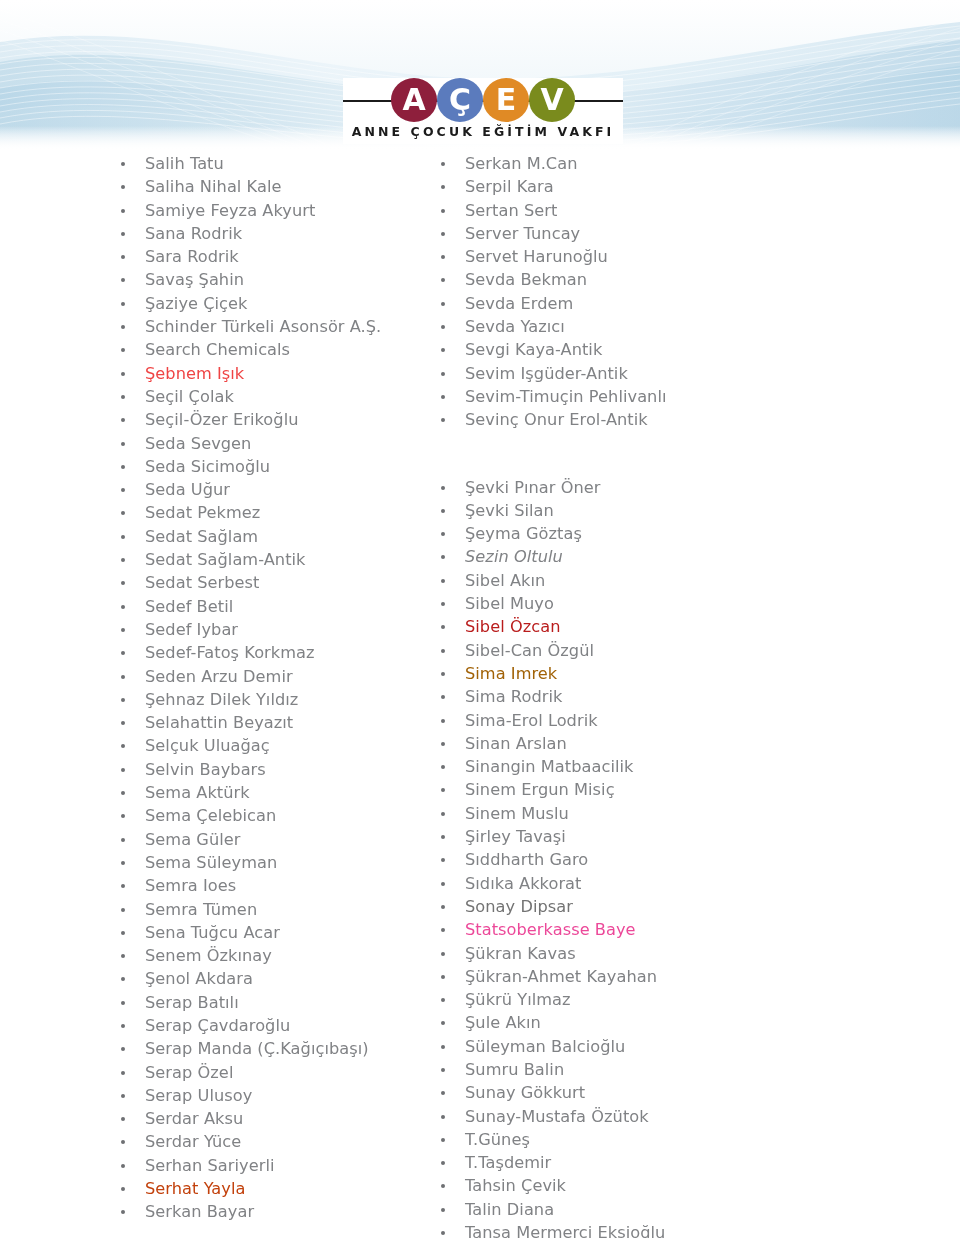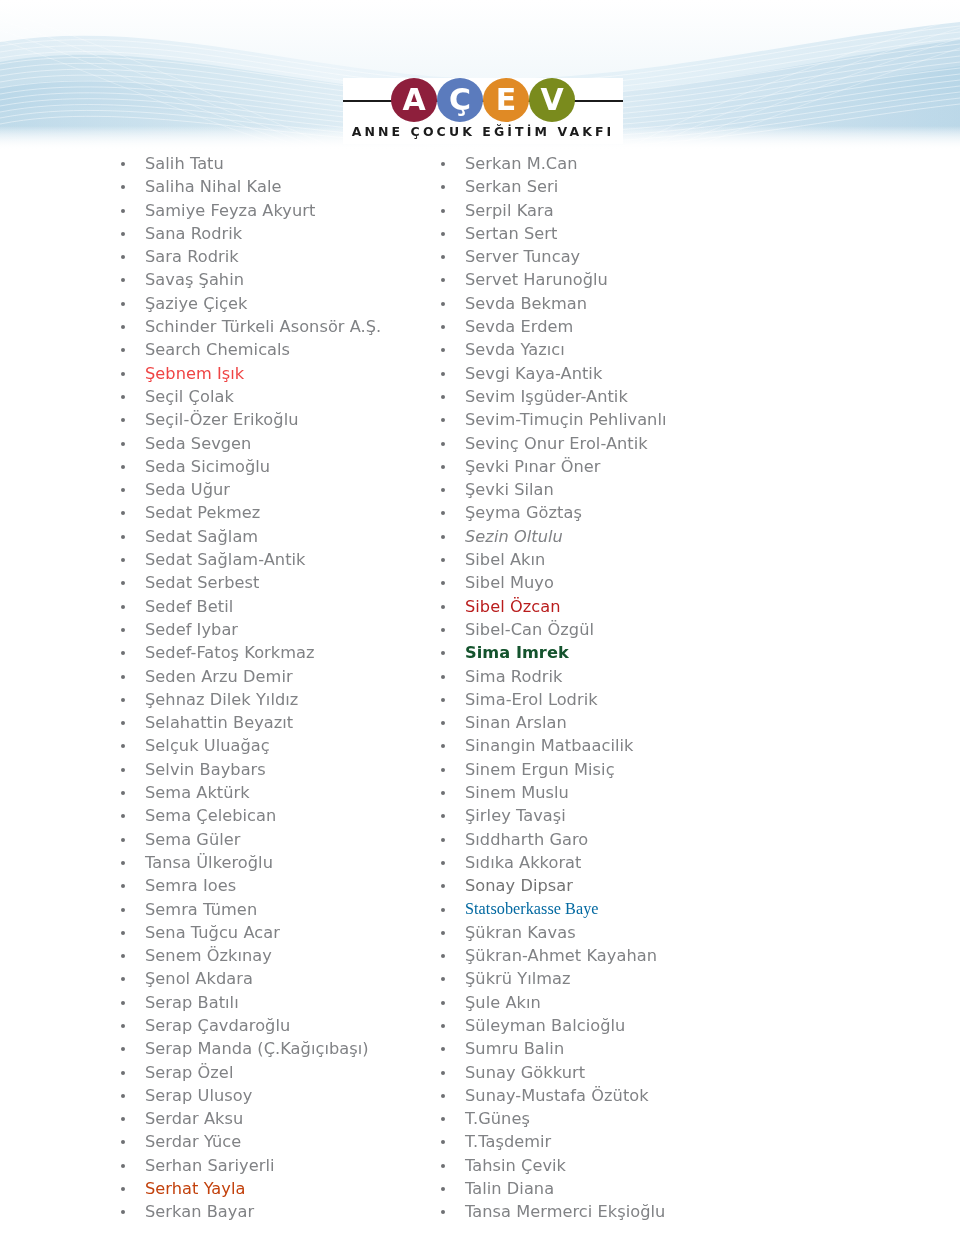--- a/index.html
+++ b/index.html
@@ -261,73 +261,72 @@
           <li style="color: rgb(128, 130, 133);">Sedef Iybar</li>
           <li style="color: rgb(128, 130, 133);">Sedef-Fatoş Korkmaz</li>
           <li style="color: rgb(128, 130, 133);">Seden Arzu Demir</li>
           <li style="color: rgb(128, 130, 133);">Şehnaz Dilek Yıldız</li>
           <li style="color: rgb(128, 130, 133);">Selahattin Beyazıt</li>
           <li style="color: rgb(128, 130, 133);">Selçuk Uluağaç</li>
           <li style="color: rgb(128, 130, 133);">Selvin Baybars</li>
           <li style="color: rgb(128, 130, 133);">Sema Aktürk</li>
           <li style="color: rgb(128, 130, 133);">Sema Çelebican</li>
           <li style="color: rgb(128, 130, 133);">Sema Güler</li>
-          <li style="color: rgb(128, 130, 133);">Tansa Ülkeroğlu</li>
+          <li style="color: rgb(128, 130, 133);">Sema Süleyman</li>
           <li style="color: rgb(128, 130, 133);">Semra Ioes</li>
           <li style="color: rgb(128, 130, 133);">Semra Tümen</li>
           <li style="color: rgb(128, 130, 133);">Sena Tuğcu Acar</li>
           <li style="color: rgb(128, 130, 133);">Senem Özkınay</li>
           <li style="color: rgb(128, 130, 133);">Şenol Akdara</li>
           <li style="color: rgb(128, 130, 133);">Serap Batılı</li>
           <li style="color: rgb(128, 130, 133);">Serap Çavdaroğlu</li>
           <li style="color: rgb(128, 130, 133);">Serap Manda (Ç.Kağıçıbaşı)</li>
           <li style="color: rgb(128, 130, 133);">Serap Özel</li>
           <li style="color: rgb(128, 130, 133);">Serap Ulusoy</li>
           <li style="color: rgb(128, 130, 133);">Serdar Aksu</li>
           <li style="color: rgb(128, 130, 133);">Serdar Yüce</li>
           <li style="color: rgb(128, 130, 133);">Serhan Sariyerli</li>
           <li style="color: #c2410c;">Serhat Yayla</li>
           <li style="color: rgb(128, 130, 133);">Serkan Bayar</li>
         </ul>
     </div>
     <div class="col col-right">
       <ul class="name-list">
           <li style="color: rgb(128, 130, 133);">Serkan M.Can</li>
-          <li style="color: rgb(128, 130, 133);">Serkan Seri</li>
           <li style="color: rgb(128, 130, 133);">Serpil Kara</li>
           <li style="color: rgb(128, 130, 133);">Sertan Sert</li>
           <li style="color: rgb(128, 130, 133);">Server Tuncay</li>
           <li style="color: rgb(128, 130, 133);">Servet Harunoğlu</li>
           <li style="color: rgb(128, 130, 133);">Sevda Bekman</li>
           <li style="color: rgb(128, 130, 133);">Sevda Erdem</li>
           <li style="color: rgb(128, 130, 133);">Sevda Yazıcı</li>
           <li style="color: rgb(128, 130, 133);">Sevgi Kaya-Antik</li>
           <li style="color: rgb(128, 130, 133);">Sevim Işgüder-Antik</li>
           <li style="color: rgb(128, 130, 133);">Sevim-Timuçin Pehlivanlı</li>
           <li style="color: rgb(128, 130, 133);">Sevinç Onur Erol-Antik</li>
-          <li style="color: rgb(128, 130, 133);">Şevki Pınar Öner</li>
+          <li style="color: rgb(128, 130, 133); margin-top: 44px;">Şevki Pınar Öner</li>
           <li style="color: rgb(128, 130, 133);">Şevki Silan</li>
           <li style="color: rgb(128, 130, 133);">Şeyma Göztaş</li>
           <li style="color: rgb(128, 130, 133); font-style: italic;">Sezin Oltulu</li>
           <li style="color: rgb(128, 130, 133);">Sibel Akın</li>
           <li style="color: rgb(128, 130, 133);">Sibel Muyo</li>
           <li style="color: #b91c1c;">Sibel Özcan</li>
           <li style="color: rgb(128, 130, 133);">Sibel-Can Özgül</li>
-          <li style="color: #14532d; font-weight: bold;">Sima Imrek</li>
+          <li style="color: #a16207;">Sima Imrek</li>
           <li style="color: rgb(128, 130, 133);">Sima Rodrik</li>
           <li style="color: rgb(128, 130, 133);">Sima-Erol Lodrik</li>
           <li style="color: rgb(128, 130, 133);">Sinan Arslan</li>
           <li style="color: rgb(128, 130, 133);">Sinangin Matbaacilik</li>
           <li style="color: rgb(128, 130, 133);">Sinem Ergun Misiç</li>
           <li style="color: rgb(128, 130, 133);">Sinem Muslu</li>
           <li style="color: rgb(128, 130, 133);">Şirley Tavaşi</li>
           <li style="color: rgb(128, 130, 133);">Sıddharth Garo</li>
           <li style="color: rgb(128, 130, 133);">Sıdıka Akkorat</li>
           <li style="color: #737373;">Sonay Dipsar</li>
-          <li style="color: #0369a1; font-family: Liberation Serif, serif;">Statsoberkasse Baye</li>
+          <li style="color: #ec4899;">Statsoberkasse Baye</li>
           <li style="color: rgb(128, 130, 133);">Şükran Kavas</li>
           <li style="color: rgb(128, 130, 133);">Şükran-Ahmet Kayahan</li>
           <li style="color: rgb(128, 130, 133);">Şükrü Yılmaz</li>
           <li style="color: rgb(128, 130, 133);">Şule Akın</li>
           <li style="color: rgb(128, 130, 133);">Süleyman Balcioğlu</li>
           <li style="color: rgb(128, 130, 133);">Sumru Balin</li>
           <li style="color: rgb(128, 130, 133);">Sunay Gökkurt</li>
           <li style="color: rgb(128, 130, 133);">Sunay-Mustafa Özütok</li>
           <li style="color: rgb(128, 130, 133);">T.Güneş</li>
           <li style="color: rgb(128, 130, 133);">T.Taşdemir</li>

